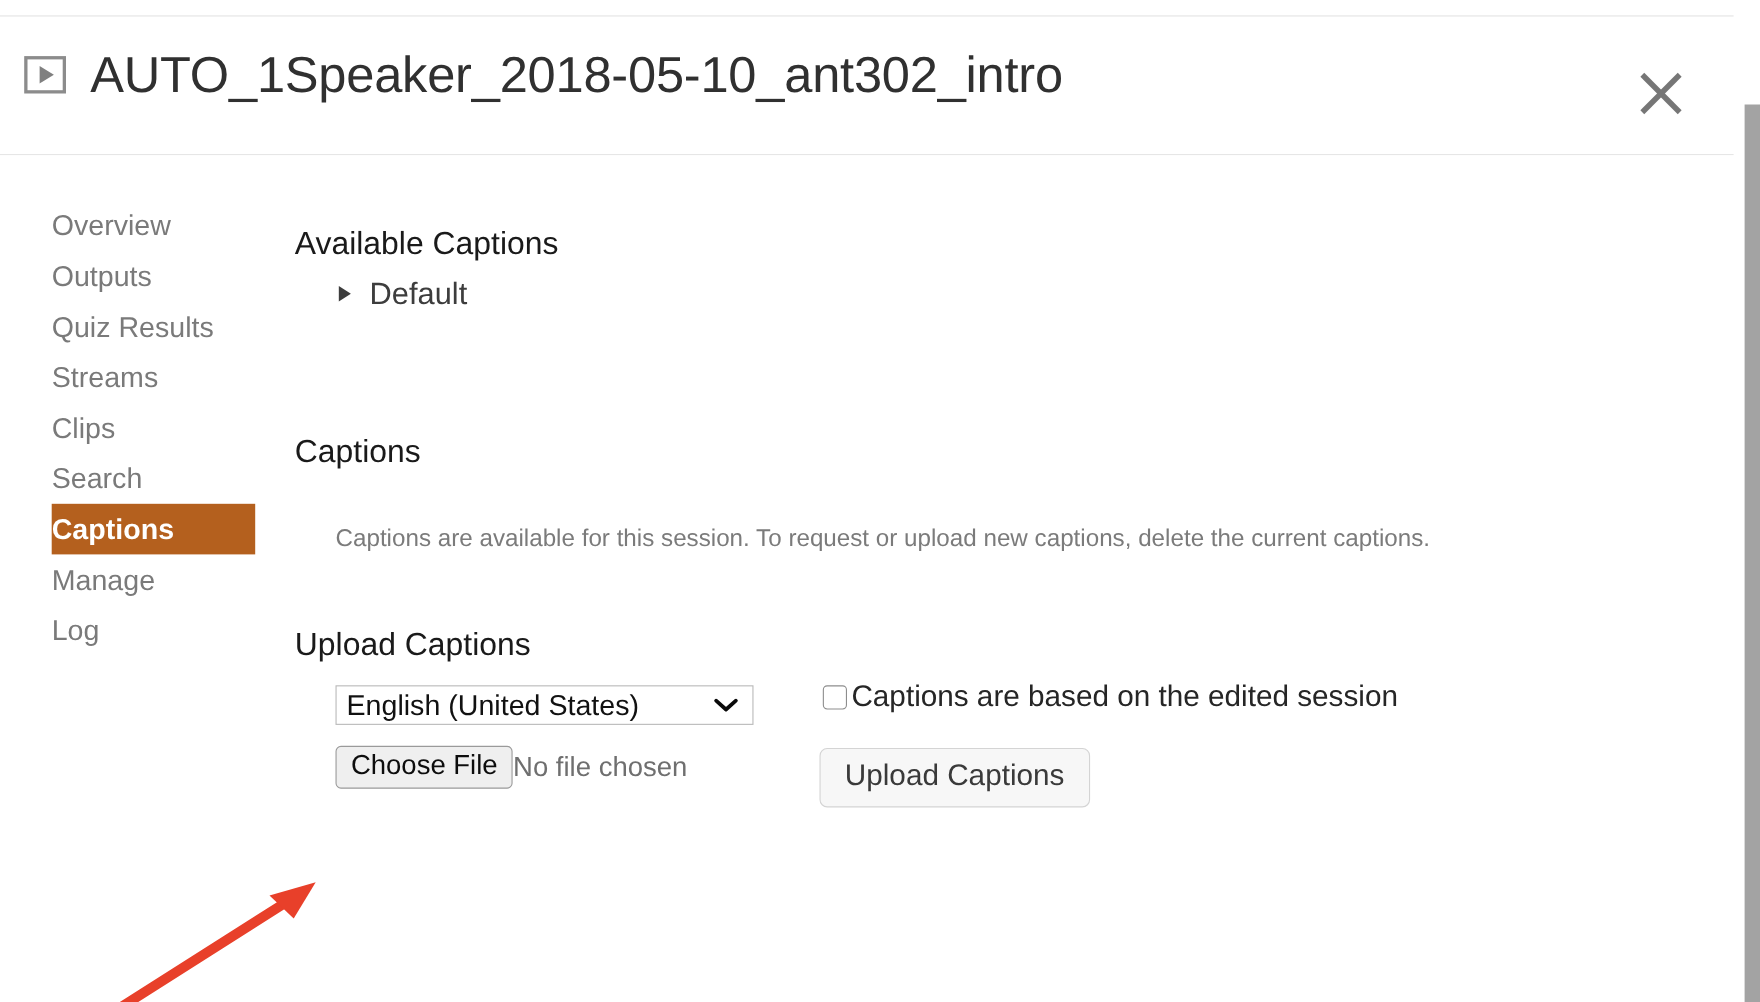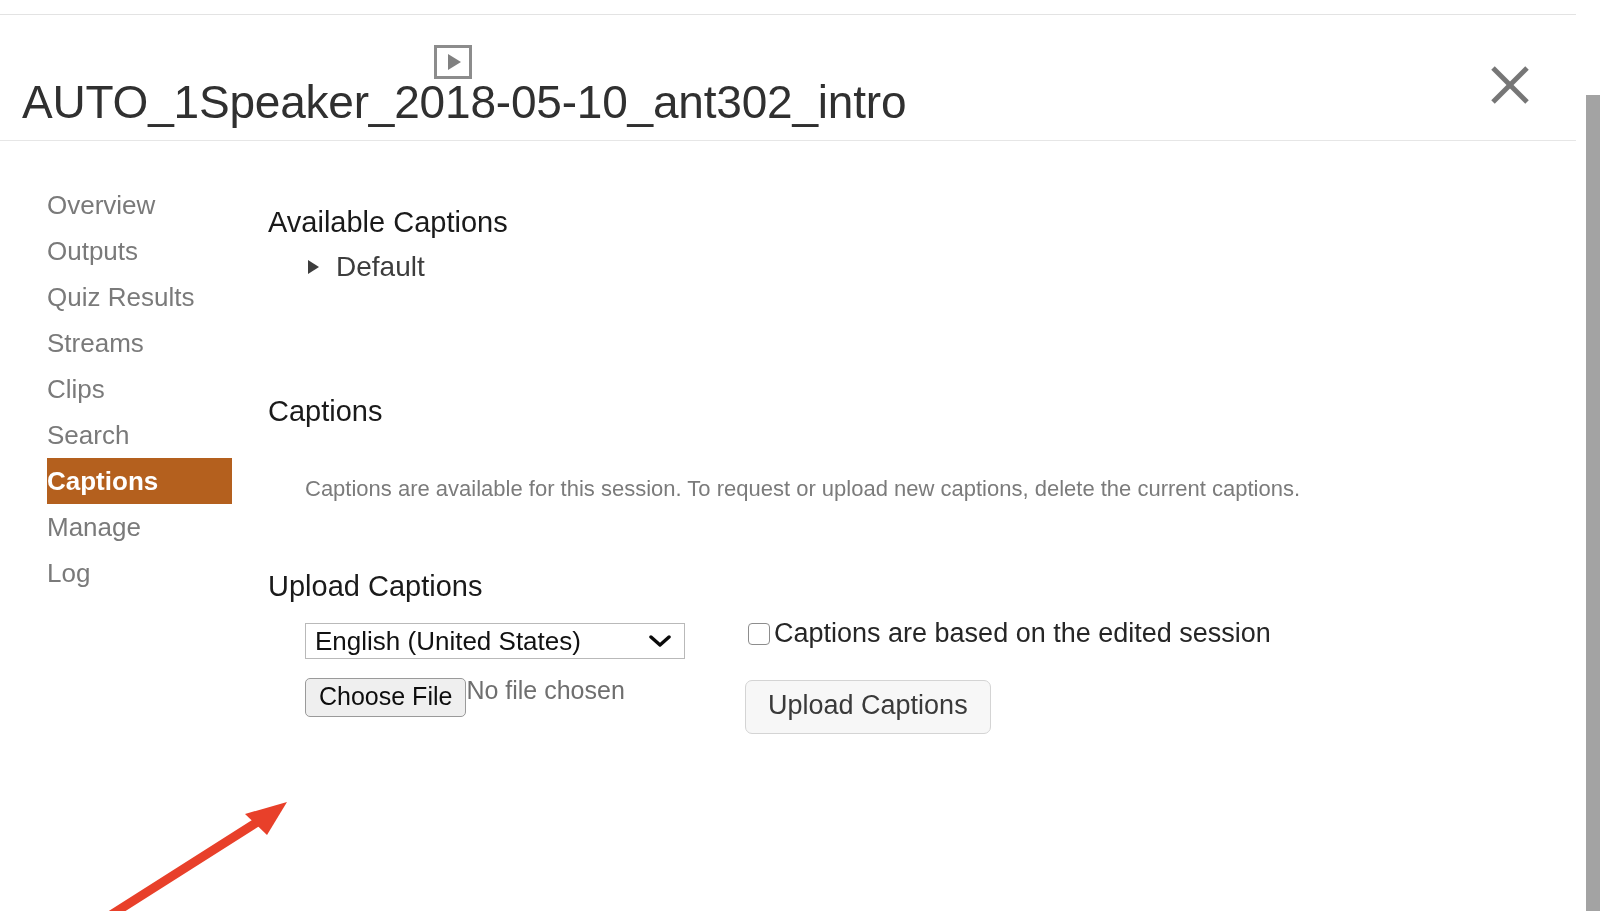--- a/index.html
+++ b/index.html
@@ -37,21 +37,20 @@
     height: 126px;
     border-bottom: 1px solid #e6e6e6;
     box-sizing: border-box;
   }
   #title-row {
     position: absolute;
     left: 22px;
     top: 30px;
     display: flex;
     align-items: center;
-    flex-direction: column;
   }
   .play-box {
     width: 38px;
     height: 34px;
     border: 3px solid #8c8c8c;
     box-sizing: border-box;
     display: flex;
     align-items: center;
     justify-content: center;
     margin-right: 22px;
@@ -192,20 +191,21 @@
     margin-right: 13px;
     display: flex;
     align-items: center;
   }
 
   #file-row {
     position: absolute;
     left: 37px;
     top: 536px;
     display: flex;
+    align-items: center;
   }
   #choose-file-button {
     font-size: 25px;
     color: #0d0d0d;
     background: #efefef;
     border: 1px solid #9a9a9a;
     border-radius: 5px;
     padding: 3px 13px 5px 13px;
     line-height: 1.15;
     cursor: pointer;

